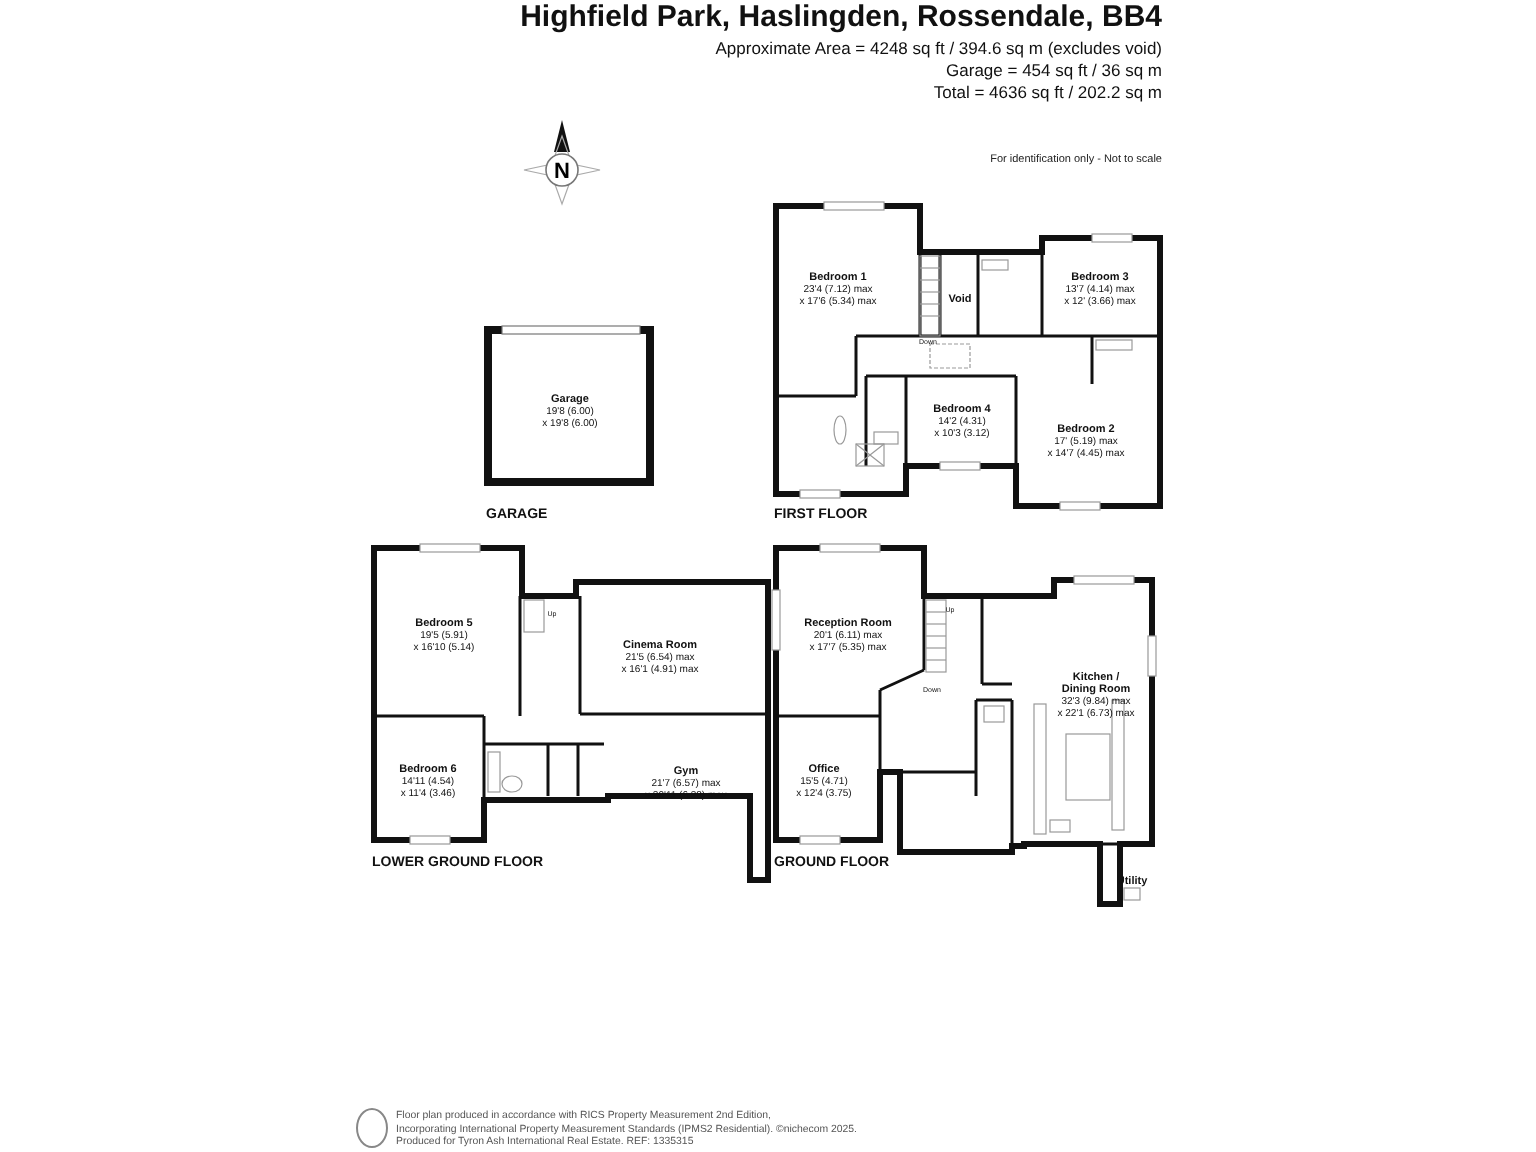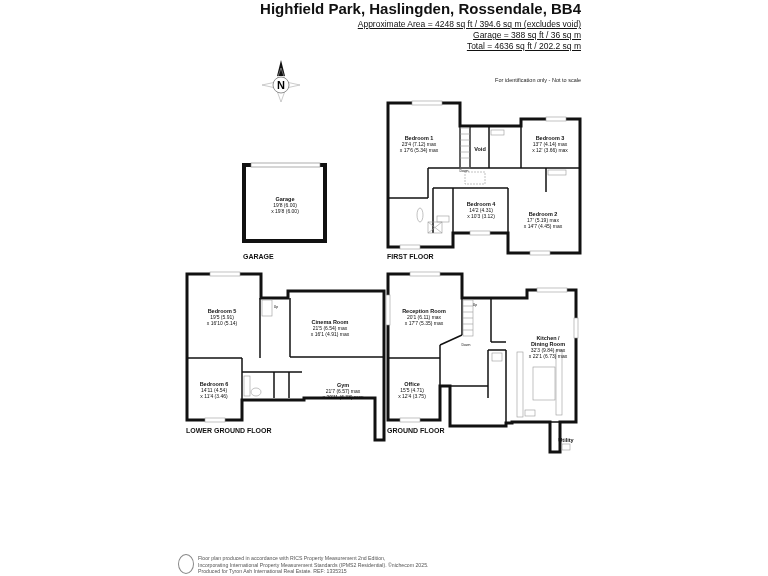--- a/index.html
+++ b/index.html
@@ -1,33 +1,33 @@
 <!DOCTYPE html>
 <html><head>
 <meta charset="utf-8">
 <style>
   html, body { margin:0; padding:0; background:#fff; }
   body { width:768px; height:576px; position:relative; overflow:hidden; font-family:"Liberation Sans", sans-serif; color:#111; }
   .title { position:absolute; right:187px; top:0px; font-size:15px; font-weight:bold; white-space:nowrap;text-align:center; }
-  .area-line { position:absolute; right:187px; font-size:8.5px; white-space:nowrap;text-decoration:underline; }
+  .area-line { position:absolute; right:187px; font-size:8.5px; white-space:nowrap; }
   .note { position:absolute; right:187px; top:77px; font-size:5.5px; white-space:nowrap; color:#222; }
   svg.plan { position:absolute; left:0; top:0; }
   .rlabel { font-family:"Liberation Sans", sans-serif; text-anchor:middle; fill:#111; }
   .rname { font-size:5.5px; font-weight:bold; }
   .rdim { font-size:5px; }
   .flabel { font-family:"Liberation Sans", sans-serif; font-size:7px; font-weight:bold; fill:#111; }
   .footer { position:absolute; left:198px; top:555px; font-size:5.2px; color:#555; line-height:6.6px; white-space:nowrap; }
   .footer-icon { position:absolute; left:178px; top:554px; width:14px; height:18px; border:1px solid #888; border-radius:50%; }
 </style>
 </head>
 <body>
 
 <div class="title">Highfield Park, Haslingden, Rossendale, BB4</div>
 <div class="area-line" style="top:19px">Approximate Area = 4248 sq ft / 394.6 sq m (excludes void)</div>
-<div class="area-line" style="top:30px">Garage = 388 sq ft / 36 sq m</div>
+<div class="area-line" style="top:30px">Garage = 454 sq ft / 36 sq m</div>
 <div class="area-line" style="top:41px">Total = 4636 sq ft / 202.2 sq m</div>
 <div class="note">For identification only - Not to scale</div>
 
 <svg class="plan" width="768" height="576" viewBox="0 0 768 576" xmlns="http://www.w3.org/2000/svg">
 
   <g>
     <polygon points="281,60 285,76 277,76" fill="#111"></polygon>
     <polygon points="281,68 286,82 300,85 286,88 281,102 276,88 262,85 276,82" fill="none" stroke="#aaa" stroke-width="0.6"></polygon>
     <circle cx="281" cy="85" r="8" fill="#fff" stroke="#777" stroke-width="0.8"></circle>
     <text x="281" y="89" text-anchor="middle" font-size="11" font-weight="bold" font-family="Liberation Sans, sans-serif">N</text>

